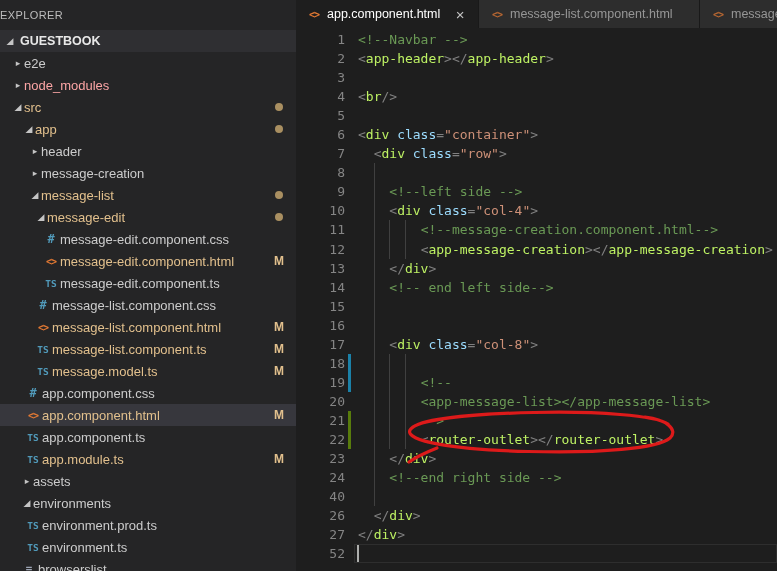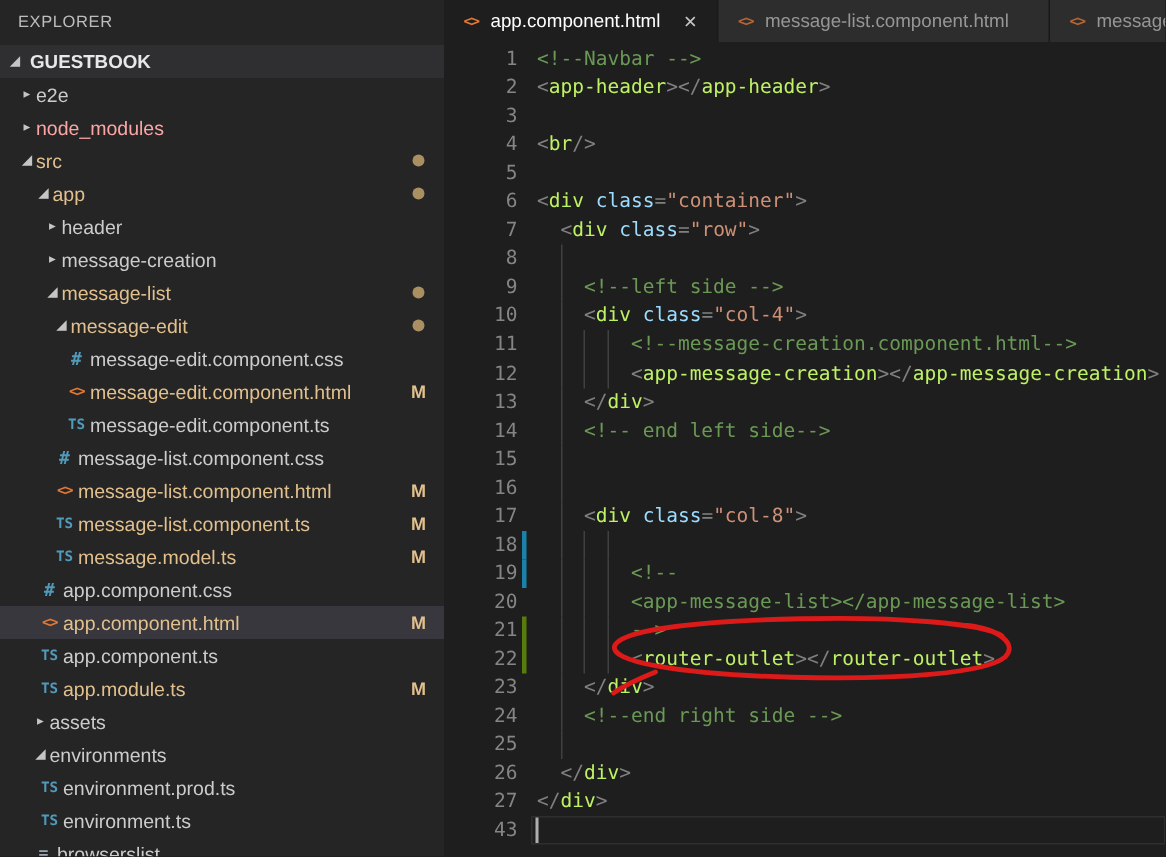--- a/index.html
+++ b/index.html
@@ -3,21 +3,21 @@
 <meta charset="utf-8">
 <style>
   * { margin:0; padding:0; box-sizing:border-box; }
   html,body { width:777px; height:571px; overflow:hidden; background:#1e1e1e;
     font-family:"Liberation Sans","DejaVu Sans",sans-serif; }
   body { position:relative; }
 
   
   .sidebar { position:absolute; left:0; top:0; width:296px; height:571px;
     background:#252526; color:#cccccc; overflow:hidden; }
-  .expl-title { height:30px; line-height:30px; padding-left:12px; font-size:11px;
+  .expl-title { height:30px; line-height:30px; font-size:11px;
     color:#bdbdbd; letter-spacing:.4px; }
   .section-hdr { height:22px; line-height:22px; background:#2f2f32; display:flex;
     align-items:center; font-weight:bold; font-size:12.5px; color:#e8e8e8; }
   .section-hdr .tw { margin:0 4px 0 4px; }
   .tw { display:inline-block; width:12px; font-size:9px; color:#c5c5c5; text-align:center;
     font-family:"DejaVu Sans",sans-serif; flex:none; }
   .tree-row { height:22px; display:flex; align-items:center; font-size:13px;
     position:relative; white-space:nowrap; cursor:pointer; }
   .tree-row.sel { background:#37373d; }
   .fico { display:inline-block; width:18px; flex:none; text-align:center;
@@ -242,24 +242,24 @@
       <div class="code-line"><span class="ln">15</span><span class="gl" style="left: 77.66px;"></span></div>
       <div class="code-line"><span class="ln">16</span><span class="gl" style="left: 77.66px;"></span><span class="tk-x">    </span></div>
       <div class="code-line"><span class="ln">17</span><span class="gl" style="left: 77.66px;"></span><span class="tk-x">    </span><span class="tk-p">&lt;</span><span class="tk-t">div</span><span class="tk-x"> </span><span class="tk-a">class</span><span class="tk-p">=</span><span class="tk-s">"col-8"</span><span class="tk-p">&gt;</span></div>
       <div class="code-line"><span class="ln">18</span><span class="gutbar m"></span><span class="gl" style="left: 77.66px;"></span><span class="gl" style="left: 93.32px;"></span><span class="gl" style="left: 108.98px;"></span><span class="tk-x">        </span></div>
       <div class="code-line"><span class="ln">19</span><span class="gutbar m"></span><span class="gl" style="left: 77.66px;"></span><span class="gl" style="left: 93.32px;"></span><span class="gl" style="left: 108.98px;"></span><span class="tk-x">        </span><span class="tk-c">&lt;!--</span></div>
       <div class="code-line"><span class="ln">20</span><span class="gl" style="left: 77.66px;"></span><span class="gl" style="left: 93.32px;"></span><span class="gl" style="left: 108.98px;"></span><span class="tk-x">        </span><span class="tk-c">&lt;app-message-list&gt;&lt;/app-message-list&gt;</span></div>
       <div class="code-line"><span class="ln">21</span><span class="gutbar a"></span><span class="gl" style="left: 77.66px;"></span><span class="gl" style="left: 93.32px;"></span><span class="gl" style="left: 108.98px;"></span><span class="tk-x">        </span><span class="tk-c">--&gt;</span></div>
       <div class="code-line"><span class="ln">22</span><span class="gutbar a"></span><span class="gl" style="left: 77.66px;"></span><span class="gl" style="left: 93.32px;"></span><span class="gl" style="left: 108.98px;"></span><span class="tk-x">        </span><span class="tk-p">&lt;</span><span class="tk-t">router-outlet</span><span class="tk-p">&gt;&lt;/</span><span class="tk-t">router-outlet</span><span class="tk-p">&gt;</span></div>
       <div class="code-line"><span class="ln">23</span><span class="gl" style="left: 77.66px;"></span><span class="tk-x">    </span><span class="tk-p">&lt;/</span><span class="tk-t">div</span><span class="tk-p">&gt;</span></div>
       <div class="code-line"><span class="ln">24</span><span class="gl" style="left: 77.66px;"></span><span class="tk-x">    </span><span class="tk-c">&lt;!--end right side --&gt;</span></div>
-      <div class="code-line"><span class="ln">25</span><span class="gl" style="left: 77.66px;"></span></div>
+      <div class="code-line"><span class="ln">40</span><span class="gl" style="left: 77.66px;"></span></div>
       <div class="code-line"><span class="ln">26</span><span class="tk-x">  </span><span class="tk-p">&lt;/</span><span class="tk-t">div</span><span class="tk-p">&gt;</span></div>
       <div class="code-line"><span class="ln">27</span><span class="tk-p">&lt;/</span><span class="tk-t">div</span><span class="tk-p">&gt;</span></div>
-      <div class="code-line"><div class="curline"></div><span class="ln">43</span><span class="cursor"></span></div>
+      <div class="code-line"><div class="curline"></div><span class="ln">52</span><span class="cursor"></span></div>
     </div>
 </div>
 
 <svg class="anno" width="777" height="571" viewBox="0 0 777 571">
   <path d="M 668 424 C 656 415.5, 597 411, 534 412.5 C 467 414, 416 419.5, 410 430
            C 404.5 441, 452 449.5, 528 451.5 C 600 453.5, 658 448.5, 670 438
            C 678.5 430, 667 419.5, 645 417" fill="none" stroke="#dd1a1a" stroke-width="3.2" stroke-linecap="round"></path>
   <path d="M 437 448 C 427 452, 417 456.5, 409 462" fill="none" stroke="#dd1a1a" stroke-width="3.2" stroke-linecap="round"></path>
 </svg>
 

